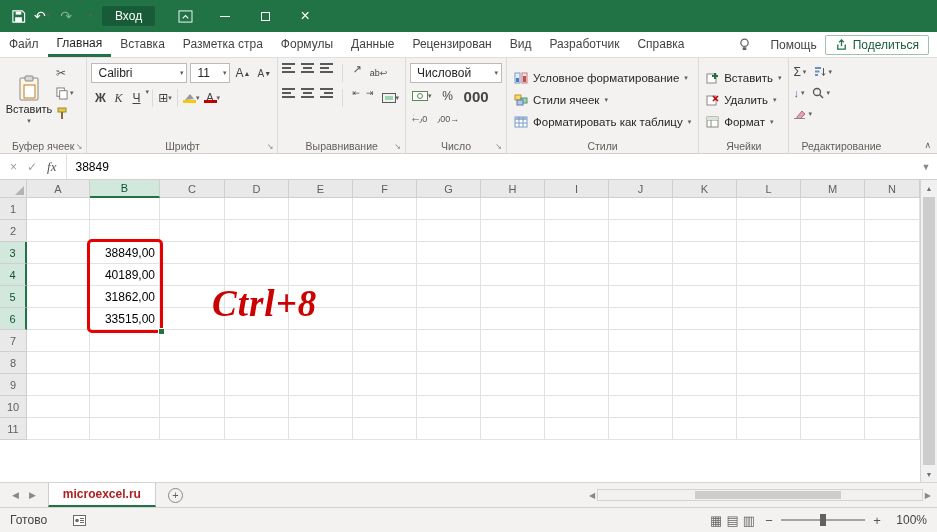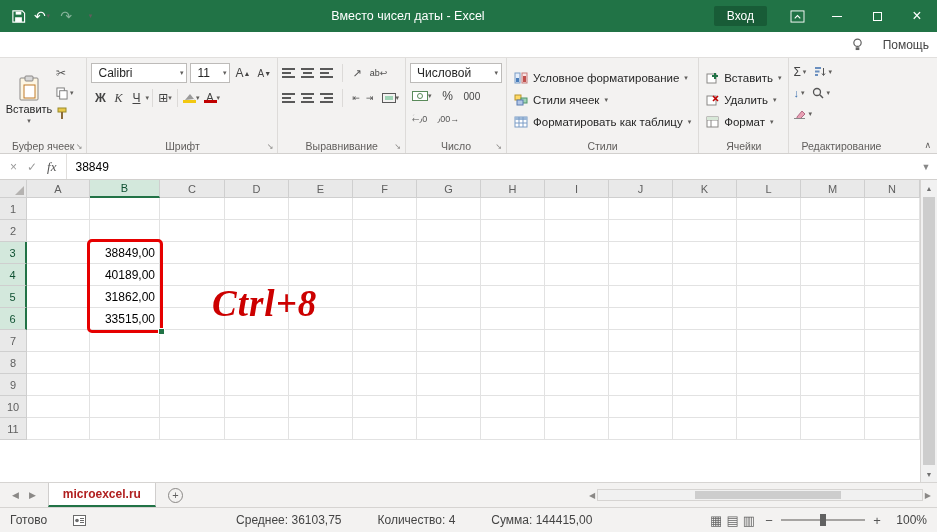--- a/index.html
+++ b/index.html
@@ -38,21 +38,21 @@
 .launcher{position:absolute;right:0;bottom:2px;font-size:8px;color:#8a8886;line-height:8px;}
 .caret{font-size:7px;color:#605e5c;}
 .ibtn{display:inline-flex;align-items:center;justify-content:center;height:20px;min-width:18px;padding:0 2px;color:#444;font-size:12px;white-space:nowrap;}
 .sepv{width:1px;height:18px;background:#dcdad8;margin:0 3px;align-self:center;}
 
 .paste-big{width:50px;display:flex;flex-direction:column;align-items:center;justify-content:center;gap:2px;font-size:11px;color:#262626;}
 .mini-col{display:flex;flex-direction:column;justify-content:flex-start;gap:4px;padding:4px 2px;}
 .mini{display:flex;align-items:center;gap:2px;height:16px;font-size:12px;color:#555;}
 
 .fontcol{display:flex;flex-direction:column;gap:5px;padding-top:2px;}
-.frow{display:flex;align-items:center;}
+.frow{display:flex;align-items:flex-start;}
 .combo{background:#fff;border:1px solid #bdbbb9;height:20px;display:flex;align-items:center;justify-content:space-between;font-size:12px;color:#262626;padding:0 3px 0 6px;}
 .combo .caret{margin-left:4px;}
 .bold-l{font-weight:bold;}
 .ital-l{font-style:italic;font-family:"Liberation Serif",serif;}
 .und-l{text-decoration:underline;}
 .colorbar{display:inline-block;width:13px;height:3px;margin-top:-2px;}
 .stackletter{display:flex;flex-direction:column;align-items:center;line-height:10px;}
 
 .ic-lines{display:inline-block;width:13px;height:10px;background-image:linear-gradient(#595959,#595959),linear-gradient(#595959,#595959),linear-gradient(#595959,#595959);background-repeat:no-repeat;background-size:13px 2px,9px 2px,13px 2px;background-position:0 0,0 4px,0 8px;}
 .ic-lines.c{background-position:0 0,2px 4px,0 8px;}
@@ -139,21 +139,20 @@
           <span>↶</span>
           <span class="caret">▾</span>
         </div>
       <div class="qbtn dim">
           <span>↷</span>
         </div>
       <div class="qbtn">
           <span class="caret">▾</span>
         </div>
     </div>
-    <div class="title">Вместо чисел даты - Excel</div>
     <div class="tb-right">
       <div class="signin">Вход</div>
       <div class="winbtn">
         <span>
           <svg width="15" height="13" viewBox="0 0 16 14">
               <rect x="1" y="1" width="14" height="12" fill="none" stroke="#fff"></rect>
               <path d="M5 9l3-3 3 3" stroke="#fff" fill="none" stroke-width="1.2"></path>
             </svg>
         </span>
       </div>
@@ -163,29 +162,50 @@
       <div class="winbtn">
           <span class="max-glyph"></span>
         </div>
       <div class="winbtn">
           <span style="font-size:16px;">×</span>
         </div>
     </div>
   </div>
 
   <div class="tabrow">
+    <div class="tabs">
+        <div class="tab">Файл</div>
+        <div class="tab active">Главная</div>
+        <div class="tab">Вставка</div>
+        <div class="tab">Разметка стра</div>
+        <div class="tab">Формулы</div>
+        <div class="tab">Данные</div>
+        <div class="tab">Рецензирован</div>
+        <div class="tab">Вид</div>
+        <div class="tab">Разработчик</div>
+        <div class="tab">Справка</div>
+      </div>
     <div class="tabrow-right">
       <div class="help">
         <span>
           <svg width="11" height="14" viewBox="0 0 12 15">
               <circle cx="6" cy="5" r="4" fill="none" stroke="#616161" stroke-width="1.3"></circle>
               <rect x="4" y="10" width="4" height="3" fill="#616161"></rect>
             </svg>
         </span>
         <span>Помощь</span>
+      </div>
+      <div class="share">
+        <span>
+          <svg width="13" height="13" viewBox="0 0 14 14">
+              <path d="M7 9V2M4.5 4.5L7 2l2.5 2.5" stroke="#217346" fill="none" stroke-width="1.4"></path>
+              <path d="M3 7v5h8V7" stroke="#217346" fill="none" stroke-width="1.4"></path>
+            </svg>
+        </span>
+        <span>Поделиться</span>
       </div>
     </div>
   </div>
 
   <div class="ribbon">
 
     <div class="rgroup">
       <div class="gbody">
         <div class="paste-big">
           <span>
@@ -325,21 +345,21 @@
           <div class="ibtn">
             <span>
                 <svg width="16" height="10" viewBox="0 0 16 10">
                   <rect x="0.5" y="0.5" width="15" height="9" fill="#fff" stroke="#5a8a5a"></rect>
                   <circle cx="8" cy="5" r="2.5" fill="none" stroke="#5a8a5a"></circle>
                 </svg>
               </span>
             <span class="caret">▾</span>
           </div>
           <div class="ibtn">%</div>
-          <div class="ibtn" style="font-size:10px;">000</div>
+          <div class="ibtn" style="font-size:15px;font-weight:bold;">000</div>
         </div>
         <div class="frow" style="gap:6px;">
           <div class="ibtn">
               <span style="font-size:9px;color:#555;">←ؘ٫0</span>
             </div>
           <div class="ibtn">
               <span style="font-size:9px;color:#555;">٫00→</span>
             </div>
         </div>
       </div>
@@ -738,25 +758,20 @@
     <span class="ready">Готово</span>
     <span class="macroicon">
       <span>
           <svg width="13" height="11" viewBox="0 0 13 11">
             <rect x="0.5" y="0.5" width="12" height="10" fill="#fff" stroke="#6a6a6a"></rect>
             <circle cx="4" cy="5.5" r="1.8" fill="#6a6a6a"></circle>
             <path d="M7 3.5h4M7 5.5h4M7 7.5h4" stroke="#6a6a6a"></path>
           </svg>
         </span>
     </span>
-    <div class="stats">
-      <span>Среднее: 36103,75</span>
-      <span>Количество: 4</span>
-      <span>Сумма: 144415,00</span>
-    </div>
     <div class="views">
       <span>▦</span>
       <span>▤</span>
       <span>▥</span>
     </div>
     <div class="zoomctl">
       <span class="zminus">−</span>
       <div class="ztrack">
           <div class="zthumb"></div>
         </div>

